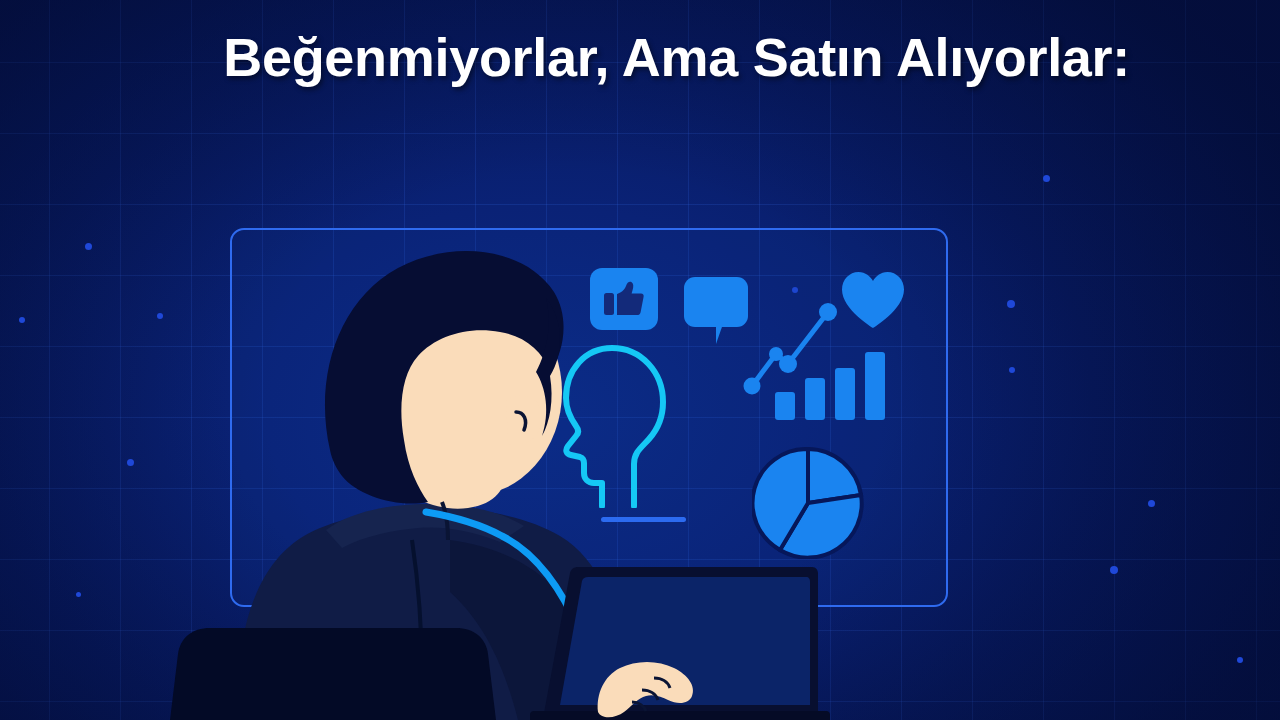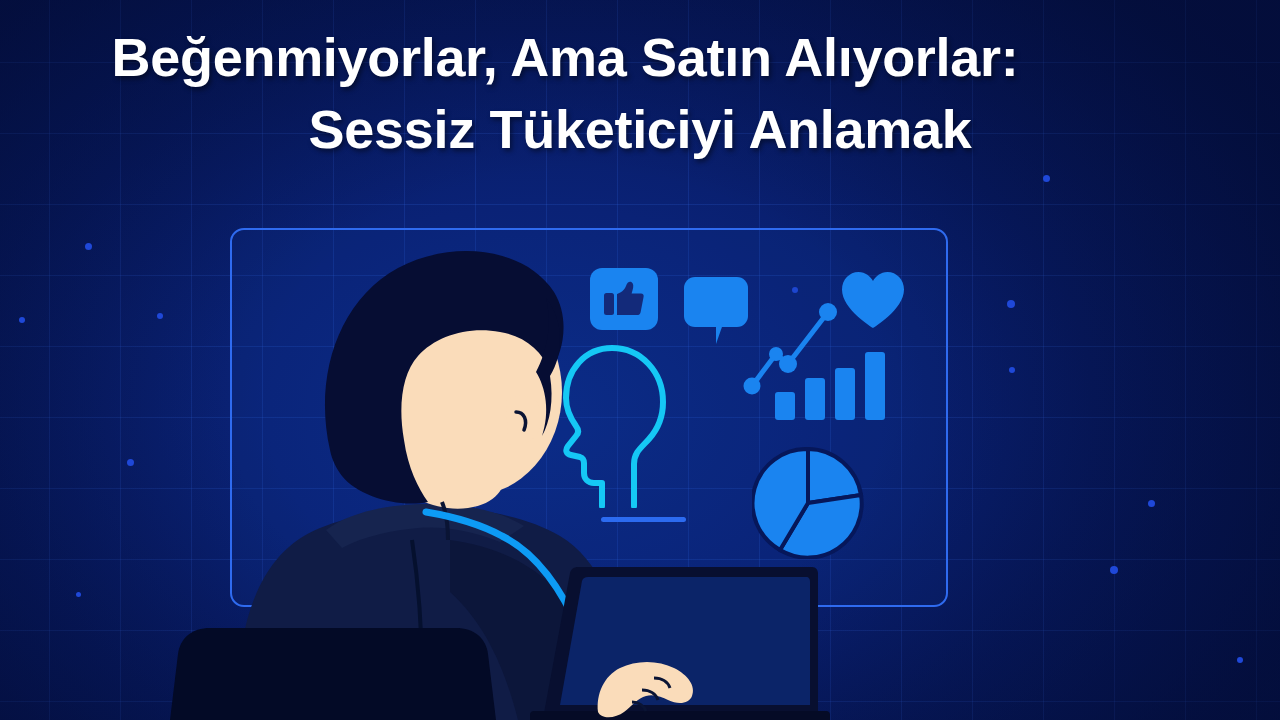--- a/index.html
+++ b/index.html
@@ -87,21 +87,21 @@
   
   .person { position:absolute; left:150px; top:240px; width:580px; height:480px; }
   
   .chair { position:absolute; left:170px; top:620px; width:330px; height:100px; }
   
   .laptop { position:absolute; left:530px; top:565px; width:300px; height:160px; }
   
   .title-wrap {
     position:absolute;
     left:0; top:22px; width:1280px;
-    text-align:center;
+    text-align:right;
     pointer-events:none;
   }
   .title-line {
     display:block;
     color:#ffffff;
     font-size:54px;
     font-weight:bold;
     line-height:1.33;
     letter-spacing:-0.3px;
     text-shadow:2px 3px 5px rgba(0,0,0,0.45);
@@ -213,16 +213,15 @@
 
   <svg style="position:absolute; left:592px; top:648px; width:110px; height:72px;" viewBox="0 0 110 72">
     <path d="M6 64 C4 46 12 28 28 20 C44 12 66 12 82 20 C96 27 104 38 100 48 C97 56 86 57 76 52 C70 49 62 46 54 48 C46 50 40 58 32 64 C24 70 10 72 6 64 Z" fill="#fadcba"></path>
     <path d="M62 30 C70 30 76 34 78 40" fill="none" stroke="#0a1434" stroke-width="3"></path>
     <path d="M50 42 C58 42 64 46 66 52" fill="none" stroke="#0a1434" stroke-width="3"></path>
     <path d="M40 54 C47 54 52 58 54 63" fill="none" stroke="#0a1434" stroke-width="3"></path>
   </svg>
 
   <div class="title-wrap">
     <span class="title-line l1">Beğenmiyorlar, Ama Satın Alıyorlar:</span>
-    <span class="title-line l2">Sessiz Tüketiciyi Anlamak</span>
   </div>
 
 </div>
 
 </body></html>

